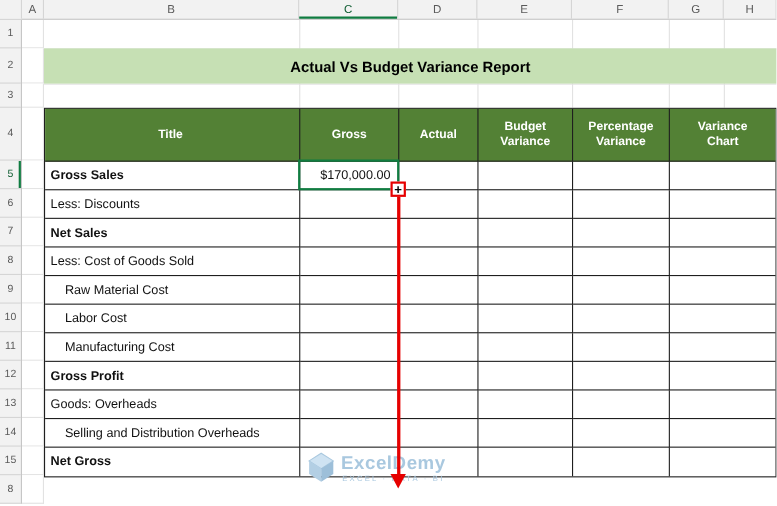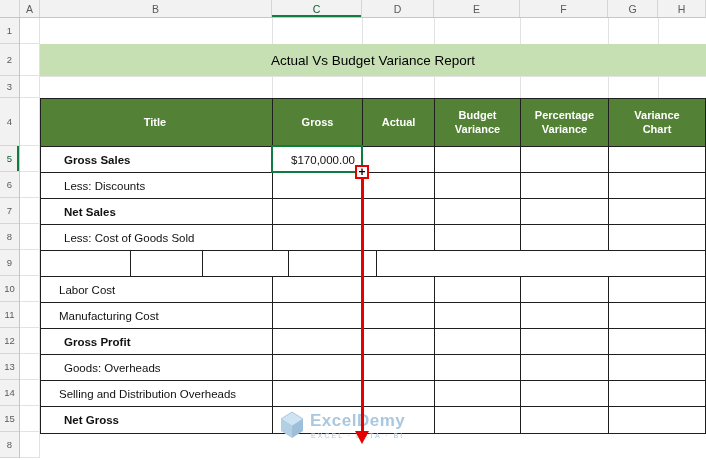--- a/index.html
+++ b/index.html
@@ -20,34 +20,34 @@
 
   .colA{position:absolute;left:20px;top:18px;width:20px;display:flex;flex-direction:column;z-index:1}
   .ca{border-bottom:1px solid #e2e2e2;border-right:1px solid #e2e2e2;background:#fff}
 
   .topgrid{position:absolute;left:40px;top:18px;width:666px;height:80px;z-index:1}
   .vline{position:absolute;top:0;bottom:0;width:1px;background:#e2e2e2}
   .hline{position:absolute;left:0;right:0;height:1px;background:#e2e2e2}
 
   
   .banner{position:absolute;left:40px;top:44px;width:666px;height:32px;background:#C6E0B4;display:flex;align-items:center;justify-content:center;z-index:3}
-  .banner span{font-weight:normal;font-size:13.5px;color:#000}
+  .banner span{font-weight:bold;font-size:13.5px;color:#000}
 
   
   .rtable{position:absolute;left:40px;top:98px;width:666px;border:1px solid #1f1f1f;background:#fff;z-index:3}
   .hrow{display:flex;height:48px;background:#538135}
   .hcell{display:flex;align-items:center;justify-content:center;border-right:1px solid #1f1f1f;border-bottom:1px solid #1f1f1f;color:#fff;font-weight:bold;font-size:11px;text-align:center;line-height:1.25;padding:0 3px}
   .hcell:last-child{border-right:none}
   .narrow{display:inline-block;max-width:60px}
   .vnarrow{display:inline-block;max-width:54px}
   .trow{display:flex;height:26px;font-size:11.5px;color:#111}
   .cell{display:flex;align-items:center;border-right:1px solid #1f1f1f;border-bottom:1px solid #1f1f1f;height:100%}
   .cell:last-child{border-right:none}
   .trow:last-child .cell{border-bottom:none}
-  .tc1{width:232px;padding-left:23px}
+  .tc1{width:232px;padding-left:5px}
   .tc2{width:90px;justify-content:flex-end;padding-right:7px}
   .tc3{width:72px}.tc4{width:86px}.tc5{width:88px}.tc6{flex:1}
   .bold{font-weight:bold}
   .indent{padding-left:18px}
 
   
   .selbox{position:absolute;left:271px;top:145px;width:92px;height:28px;border:2px solid #107C41;z-index:5;pointer-events:none}
   .fillbox{position:absolute;left:355px;top:165px;width:14px;height:14px;background:#fff;border:2px solid #E60000;z-index:7;display:flex;align-items:center;justify-content:center;font-size:12px;font-weight:bold;color:#000;line-height:1}
   .dragline{position:absolute;left:361px;top:179px;width:3px;height:252px;background:#E60000;z-index:6}
   .draghead{position:absolute;left:355px;top:431px;width:0;height:0;border-left:7px solid transparent;border-right:7px solid transparent;border-top:13px solid #E60000;z-index:6}
@@ -168,20 +168,21 @@
   </div>
   <div class="trow">
     <div class="cell tc1">Less: Cost of Goods Sold</div>
     <div class="cell tc2"></div>
     <div class="cell tc3"></div>
     <div class="cell tc4"></div>
     <div class="cell tc5"></div>
     <div class="cell tc6"></div>
   </div>
   <div class="trow">
+    <div class="cell tc1 indent">Raw Material Cost</div>
     <div class="cell tc2"></div>
     <div class="cell tc3"></div>
     <div class="cell tc4"></div>
     <div class="cell tc5"></div>
     <div class="cell tc6"></div>
   </div>
   <div class="trow">
     <div class="cell tc1 indent">Labor Cost</div>
     <div class="cell tc2"></div>
     <div class="cell tc3"></div>

